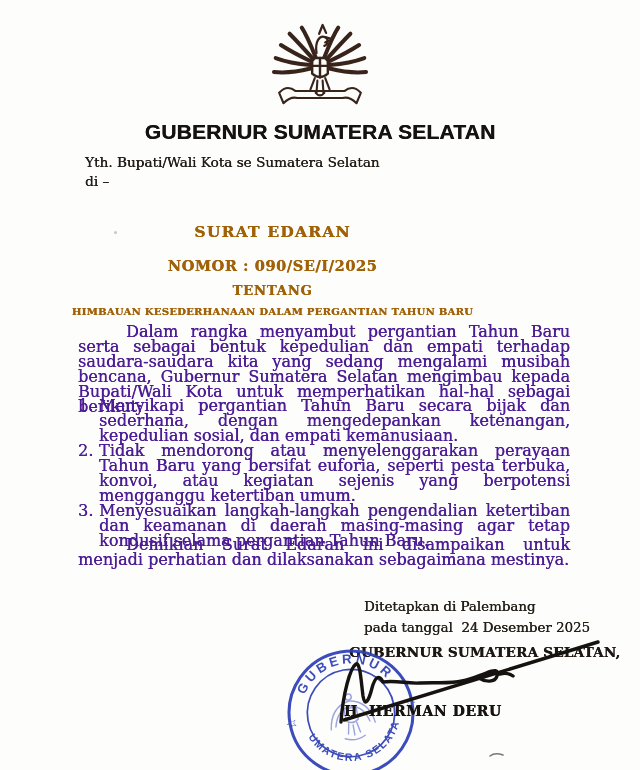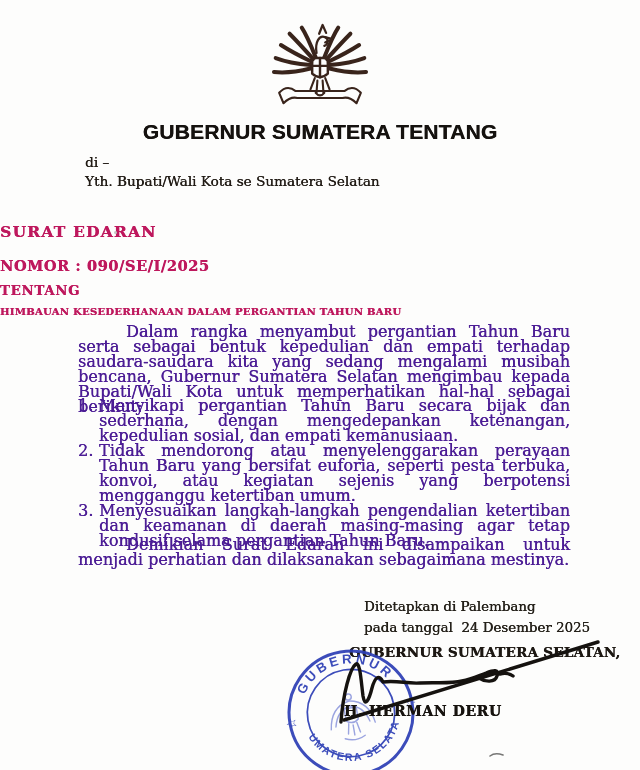--- a/index.html
+++ b/index.html
@@ -15,21 +15,21 @@
   .gov-title {
     position:absolute; left:0; top:120px; width:640px; text-align:center;
     font-family:"Liberation Sans", sans-serif; font-weight:700;
     font-size:21px; letter-spacing:0.2px; color:#15120f;
     text-shadow:0.4px 0 0 currentColor;
   }
 
   .addressee { position:absolute; left:85px; top:153px; font-size:13.6px; line-height:18.5px; color:#221c16; }
   .addressee .indent { padding-left:40px; }
 
-  .subject { position:absolute; left:0; top:222px; width:545px; text-align:left; color:#be185d; }
+  .subject { position:absolute; left:0; top:222px; width:545px; text-align:center; color:#a16207; }
   .subject div { font-weight:700; }
   .subject-title   { font-size:15.5px; letter-spacing:1.2px; }
   .subject-number  { font-size:14.5px; margin-top:16px; letter-spacing:0.6px; }
   .subject-tentang { font-size:13.2px; margin-top:9px; letter-spacing:0.8px; }
   .subject-about   { font-size:10px; margin-top:8px; letter-spacing:0.3px; }
 
   .bodytext { font-size:16px; line-height:15px; text-align:justify; color:#4c1d95; }
   .para1   { position:absolute; left:78px; top:324px; width:492px; text-indent:48px; }
   .points  { position:absolute; left:78px; top:398px; width:492px; }
   .point   { display:flex; }
@@ -92,25 +92,25 @@
           <path d="M56,84 Q61,90 66,84"></path>
         </g>
 
         <g stroke-width="2.4">
           <path d="M14,84 Q23,74 33,82 L89,82 Q99,74 108,84 L103,96 Q95,88 87,90 L35,90 Q27,88 19,96 Z"></path>
         </g>
       </g>
     </svg>
   </div>
 
-  <div class="gov-title">GUBERNUR SUMATERA TENTANG</div>
+  <div class="gov-title">GUBERNUR SUMATERA SELATAN</div>
 
   <div class="addressee ink">
+    <div>Yth. Bupati/Wali Kota se Sumatera Selatan</div>
     <div>di –</div>
-    <div>Yth. Bupati/Wali Kota se Sumatera Selatan</div>
   </div>
 
   <div class="subject ink">
     <div class="subject-title">SURAT EDARAN</div>
     <div class="subject-number">NOMOR : 090/SE/I/2025</div>
     <div class="subject-tentang">TENTANG</div>
     <div class="subject-about">HIMBAUAN KESEDERHANAAN DALAM PERGANTIAN TAHUN BARU</div>
   </div>
 
   <div class="bodytext para1 ink">Dalam rangka menyambut pergantian Tahun Baru serta sebagai bentuk kepedulian dan empati terhadap saudara-saudara kita yang sedang mengalami musibah bencana, Gubernur Sumatera Selatan mengimbau kepada Bupati/Wali Kota untuk memperhatikan hal-hal sebagai berikut:</div>

